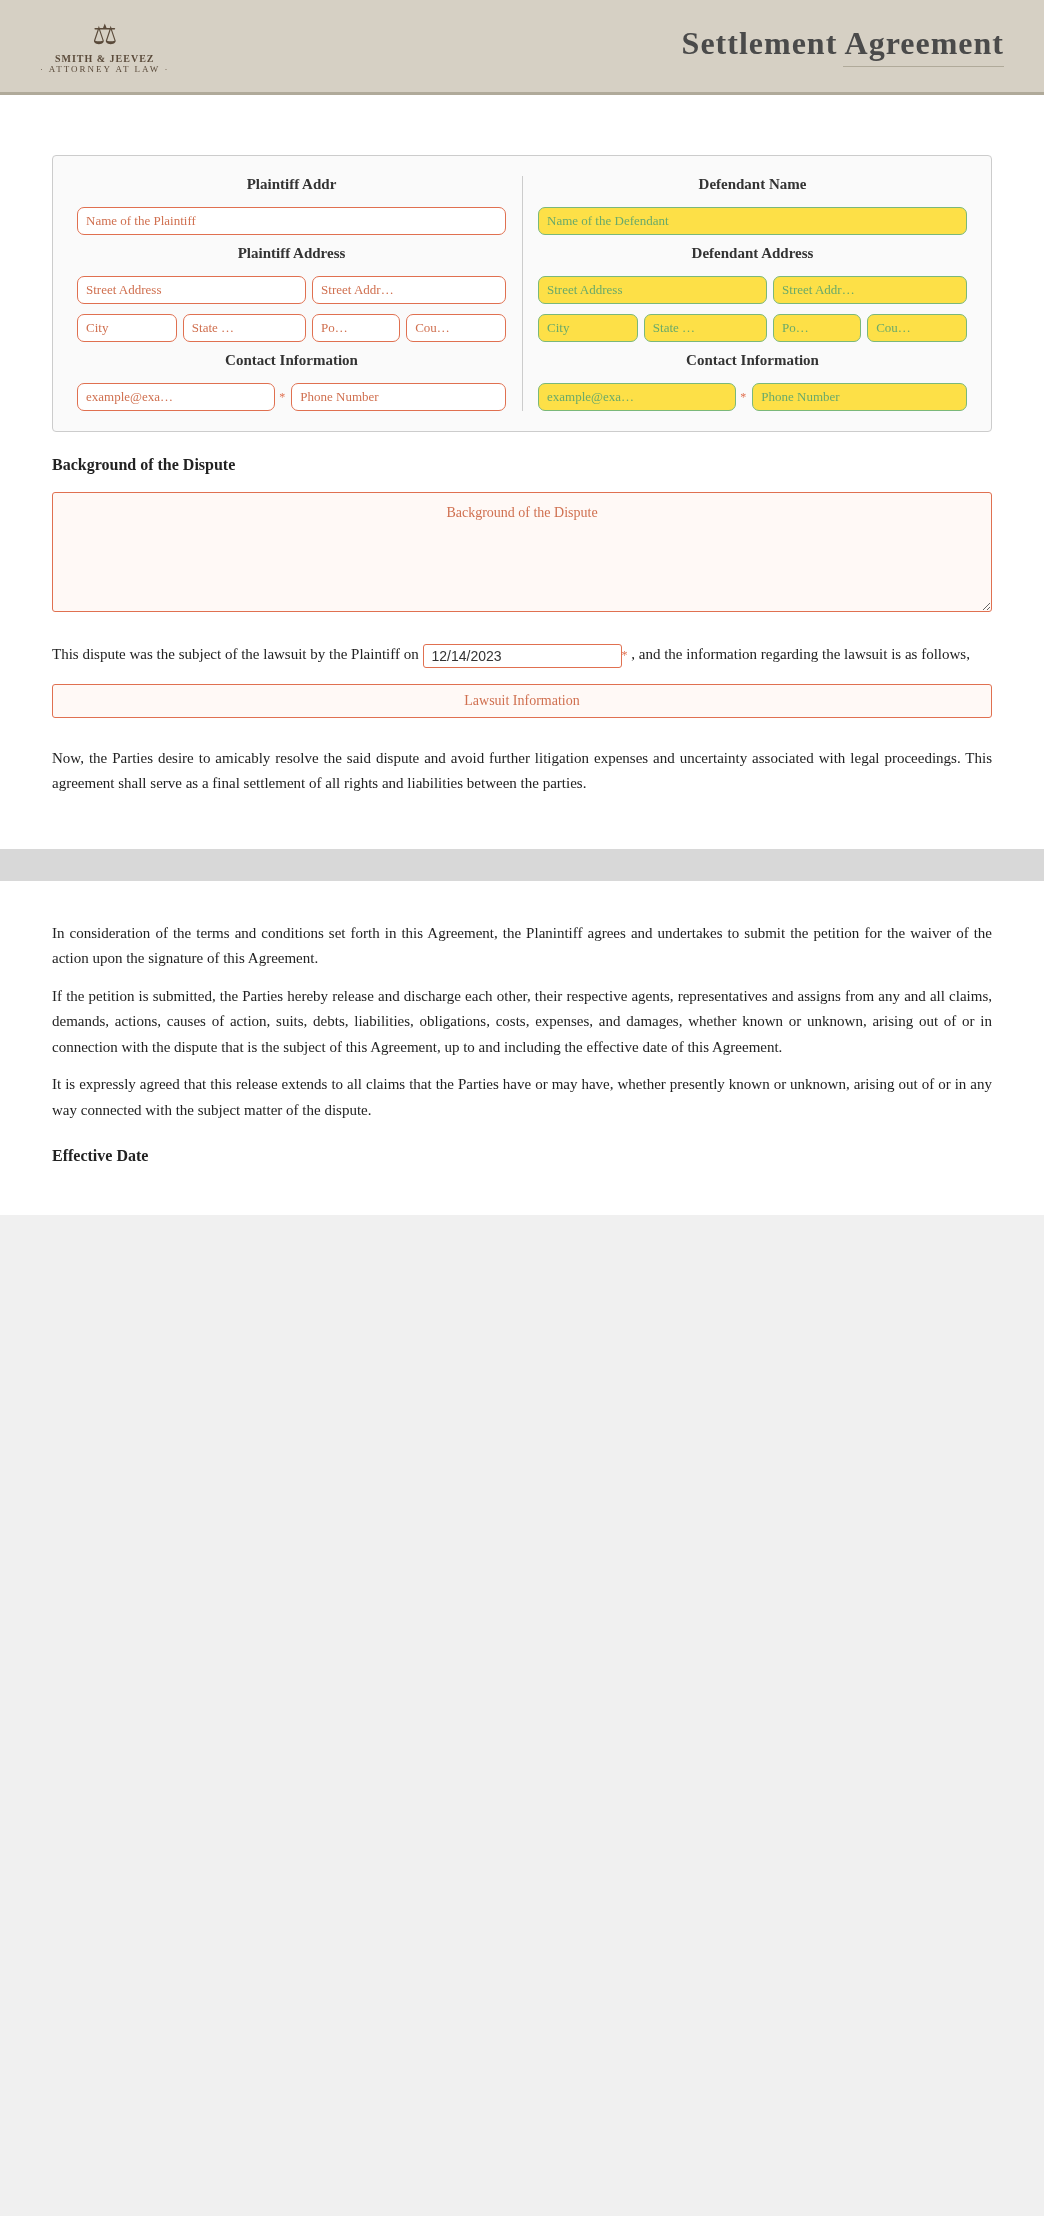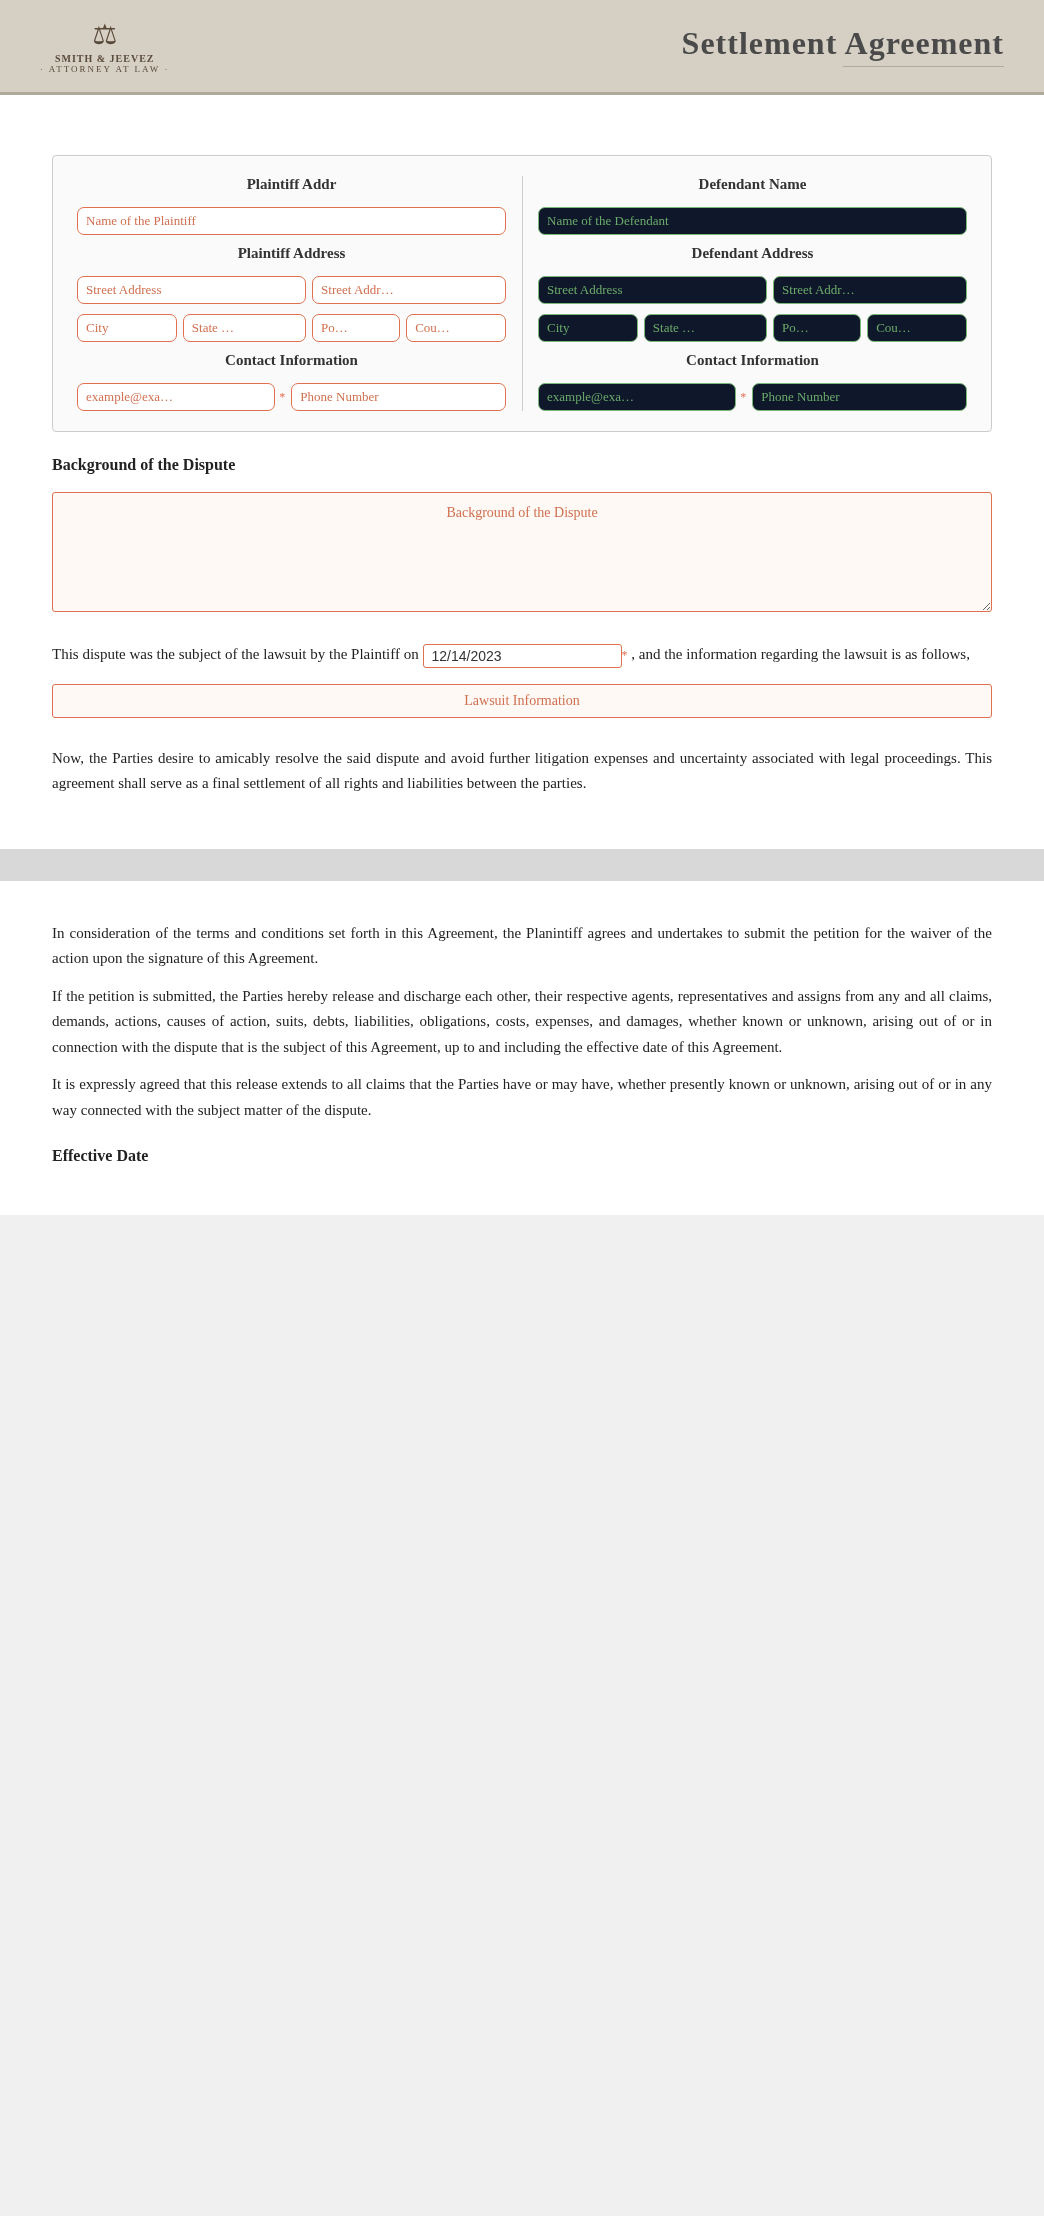--- a/index.html
+++ b/index.html
@@ -134,21 +134,21 @@
     }
     .field-input.orange {
       border: 1px solid #e07050;
       color: #c86030;
       background: #fff;
     }
     .field-input.orange::placeholder { color: #d07050; }
     .field-input.green {
       border: 1px solid #7ab87a;
       color: #4a8a4a;
-      background: #0f172a;
+      background: #fde047;
     }
     .field-input.green::placeholder { color: #6aaa6a; }
     .field-input.full { width: 100%; flex: none; }
 
     .divider-vertical {
       width: 1px;
       background: #ccc;
       margin: 0;
     }
 

